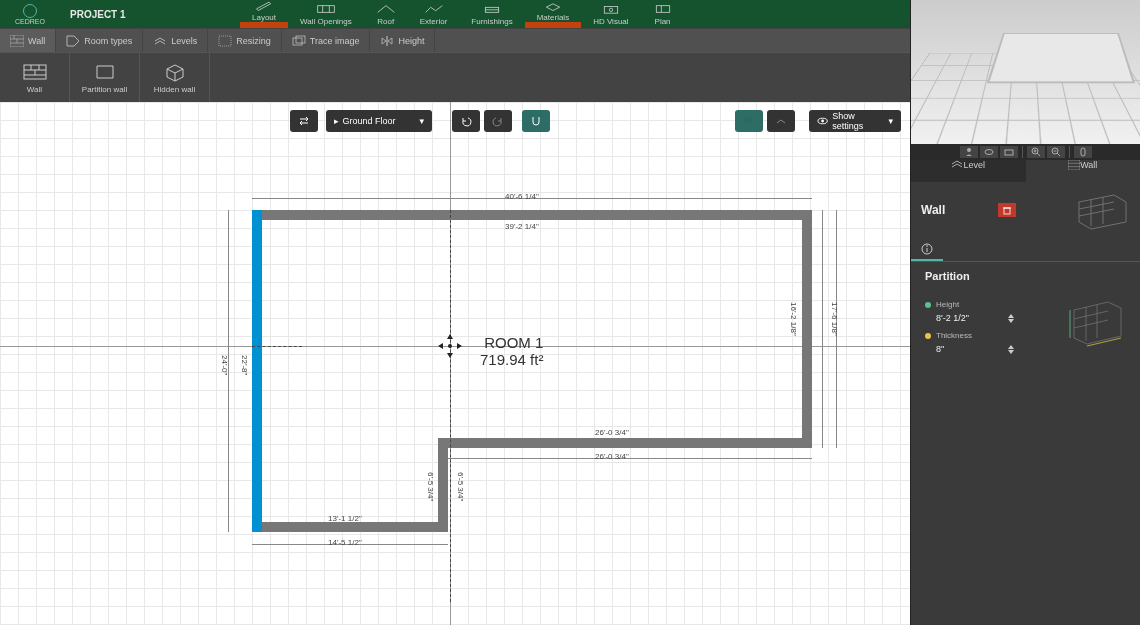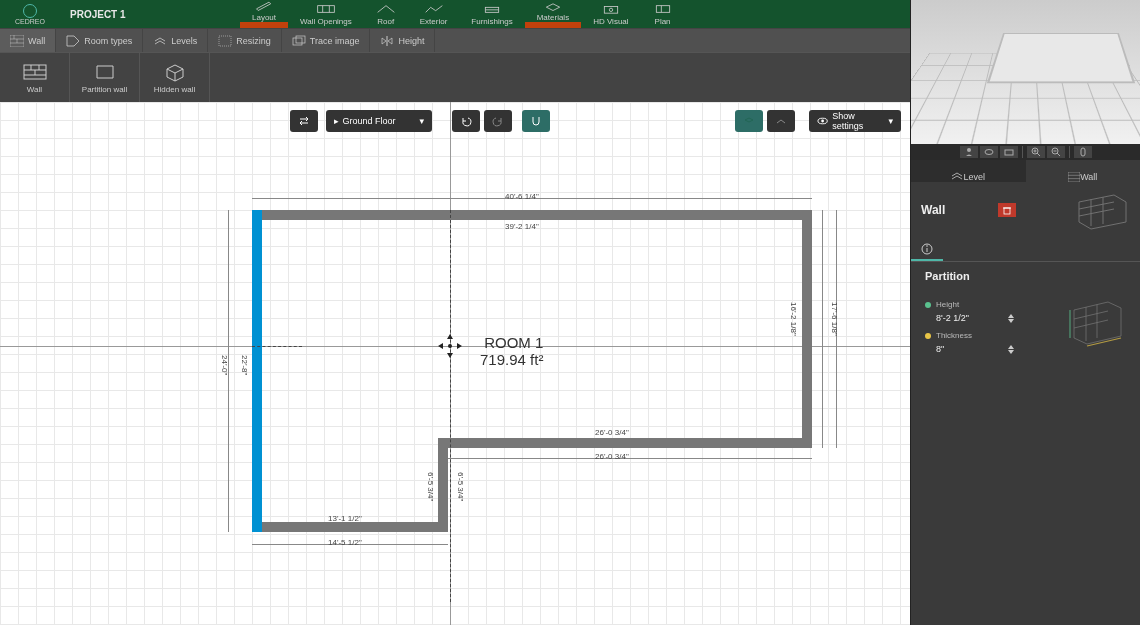--- a/index.html
+++ b/index.html
@@ -54,21 +54,21 @@
 .preview3d{position:absolute;right:0;top:0;width:230px;height:160px;background:linear-gradient(#ccc,#f5f5f5);border-left:1px solid #222;overflow:hidden}
 .pv-grid{position:absolute;inset:0;background-image:linear-gradient(#bbb 1px,transparent 1px),linear-gradient(90deg,#bbb 1px,transparent 1px);background-size:25px 25px;transform:perspective(200px) rotateX(50deg) translateY(30px)}
 .pv-room{position:absolute;left:85px;top:20px;width:130px;height:70px;background:#e8e8e8;border:2px solid #bbb;transform:perspective(200px) rotateX(45deg)}
 .pv-bar{position:absolute;bottom:0;left:0;right:0;height:16px;background:#2a2a2a;display:flex;align-items:center;justify-content:center;gap:2px}
 .pv-bar .pvb{width:18px;height:12px;background:#444;cursor:pointer;display:flex;align-items:center;justify-content:center}
 .pv-bar .sep{width:1px;height:12px;background:#555;margin:0 2px}
 
 
 .rpanel{position:absolute;right:0;top:160px;bottom:0;width:230px;background:#3a3a3a;border-left:1px solid #222}
 .rtabs{display:flex;height:22px;background:#2d2d2d}
-.rtab{flex:1;display:flex;align-items:flex-end;justify-content:center;gap:0;font-size:9px;cursor:pointer}
+.rtab{flex:1;display:flex;align-items:flex-start;justify-content:center;gap:0;font-size:9px;cursor:pointer}
 .rtab.active{background:#3a3a3a}
 .rhead{display:flex;align-items:center;padding:8px 10px}
 .rhead-title{font-size:12px;font-weight:bold;color:#eee}
 .rhead-ico{margin-left:auto;width:56px;height:40px;opacity:.7}
 .del-btn{background:#c0392b;width:18px;height:14px;margin-right:6px;cursor:pointer;display:flex;align-items:center;justify-content:center}
 .tablet{display:flex;height:24px;border-bottom:1px solid #555}
 .tablet-i{width:32px;display:flex;align-items:center;justify-content:center;border-bottom:2px solid #4fb7a8}
 .section-title{font-size:11px;font-weight:bold;color:#eee;padding:8px 14px}
 .dims{position:relative;padding:6px 14px}
 .dim-row{margin:4px 0;display:flex;align-items:center}

